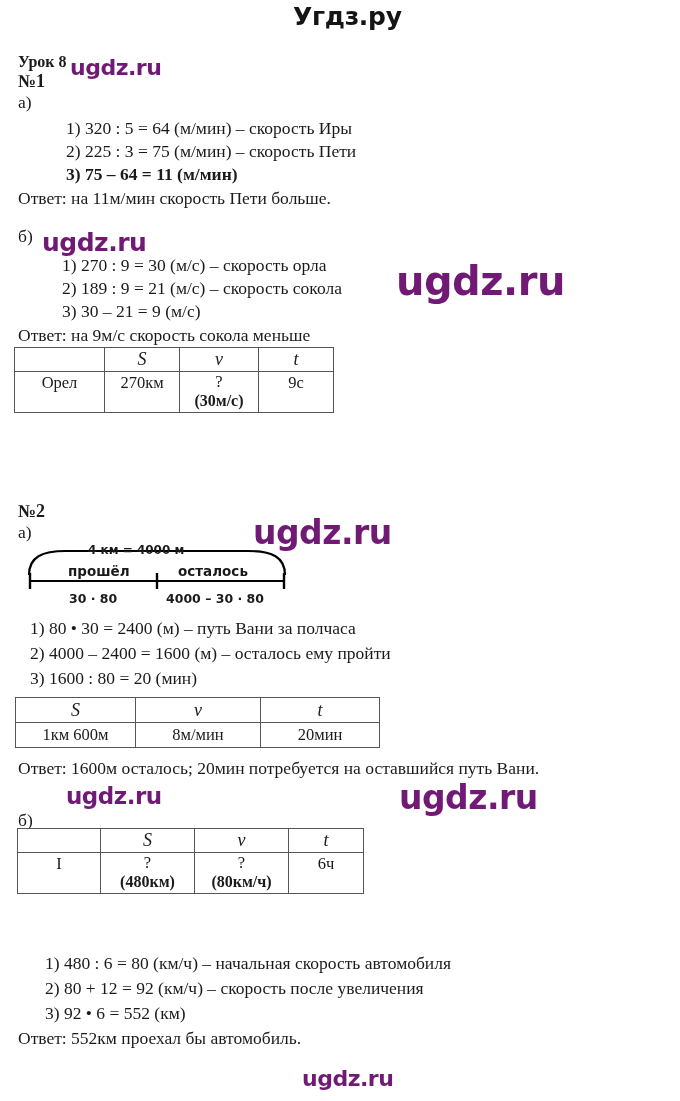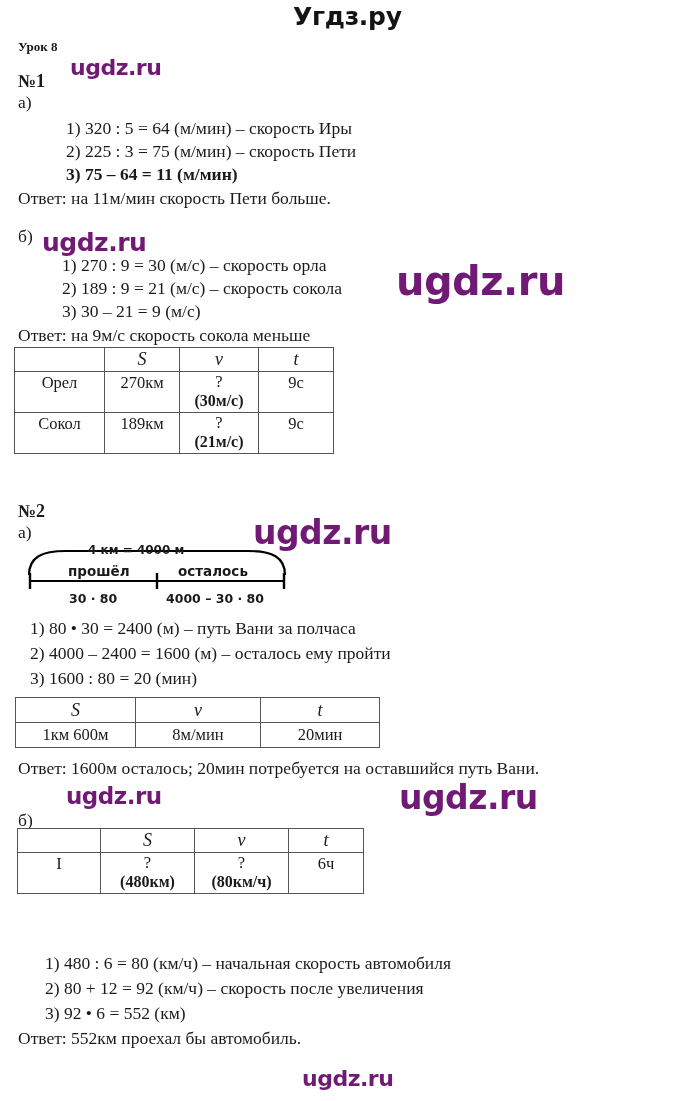--- a/index.html
+++ b/index.html
@@ -139,21 +139,21 @@
 <div class="wm wm-a">ugdz.ru</div>
 <div class="wm wm-b">ugdz.ru</div>
 <div class="wm wm-c">ugdz.ru</div>
 <div class="wm wm-d">ugdz.ru</div>
 <div class="wm wm-e">ugdz.ru</div>
 <div class="wm wm-f">ugdz.ru</div>
 <div class="wm wm-g">ugdz.ru</div>
 
 <div class="content">
 
-  <div class="line bold" style="left:18px; top:40px; font-size:13px;">Урок 8</div>
+  <div class="line bold" style="left:18px; top:54px; font-size:16px;">Урок 8</div>
   <div class="line bold" style="left:18px; top:72px; font-size:18px;">№1</div>
 
   <div class="line" style="left:18px; top:94px;">а)</div>
   <div class="line" style="left:66px; top:120px;">1) 320 : 5 = 64 (м/мин) – скорость Иры</div>
   <div class="line" style="left:66px; top:143px;">2) 225 : 3 = 75 (м/мин) – скорость Пети</div>
   <div class="line" style="left:66px; top:166px;font-weight:bold;">3) 75 – 64 = 11 (м/мин)</div>
   <div class="line" style="left:18px; top:190px;">Ответ: на 11м/мин скорость Пети больше.</div>
 
   <div class="line" style="left:18px; top:228px;">б)</div>
   <div class="line" style="left:62px; top:257px;">1) 270 : 9 = 30 (м/с) – скорость орла</div>
@@ -168,29 +168,20 @@
       <td class="c1 ital">S</td>
       <td class="c2 ital">v</td>
       <td class="c3 ital">t</td>
     </tr>
     <tr class="body">
       <td class="c0">Орел</td>
       <td class="c1">270км</td>
       <td class="c2 qcell">
         <span>?</span><br>
         <b>(30м/с)</b>
-      </td>
-      <td class="c3">9с</td>
-    </tr>
-    <tr class="body">
-      <td class="c0">Сокол</td>
-      <td class="c1">189км</td>
-      <td class="c2 qcell">
-        <span>?</span><br>
-        <b>(21м/с)</b>
       </td>
       <td class="c3">9с</td>
     </tr>
   </tbody>
     </table>
 
   <div class="line bold" style="left:18px; top:502px; font-size:18px;">№2</div>
   <div class="line" style="left:18px; top:524px;">а)</div>
 
   <div id="scheme">

